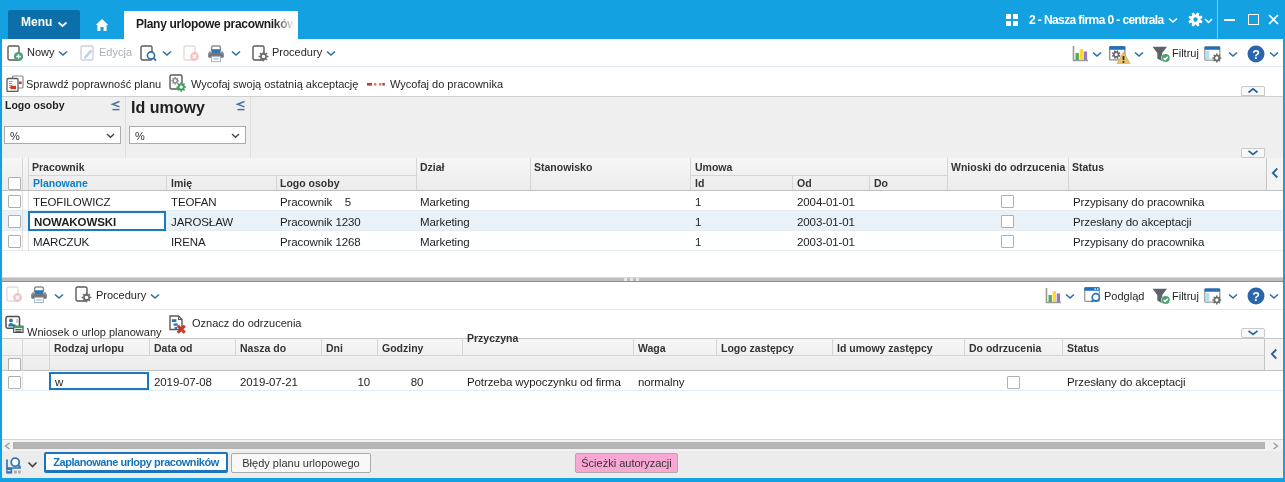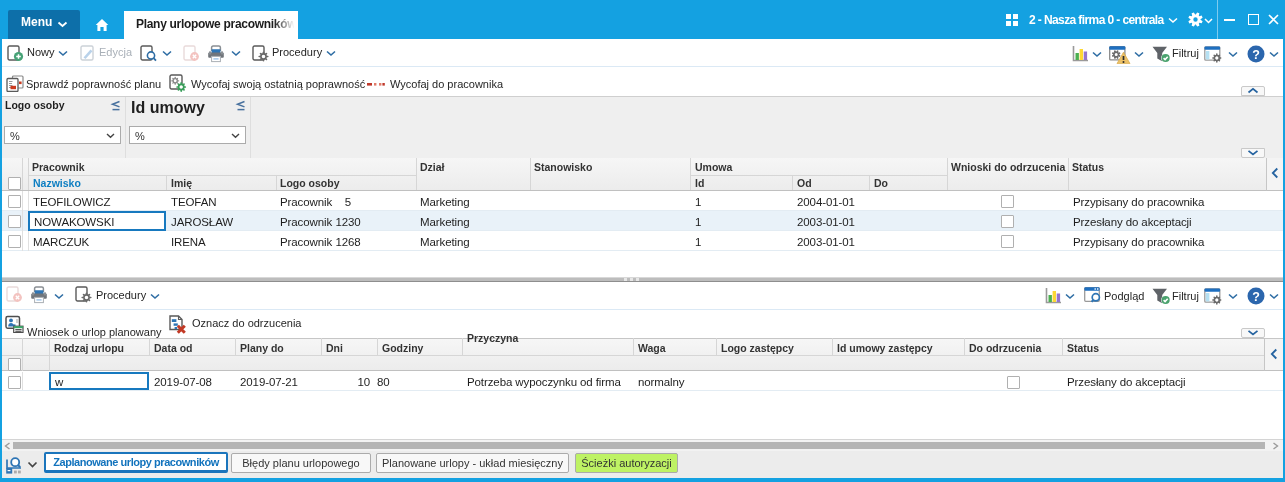--- a/index.html
+++ b/index.html
@@ -217,21 +217,21 @@
           <line x1="12.2" y1="15.9" x2="12.2" y2="17.1"></line>
           <line x1="8.1" y1="13" x2="9.3" y2="13"></line>
           <line x1="15.1" y1="13" x2="16.3" y2="13"></line>
           <line x1="9.4" y1="10.2" x2="10.2" y2="11"></line>
           <line x1="14.2" y1="15" x2="15" y2="15.8"></line>
           <line x1="15" y1="10.2" x2="14.2" y2="11"></line>
           <line x1="10.2" y1="15" x2="9.4" y2="15.8"></line>
         </g>
       </g>
     </svg>
-<div class="abs lbl" style="left:191px;top:78px;">Wycofaj swoją ostatnią poprawność</div>
+<div class="abs lbl" style="left:191px;top:78px;">Wycofaj swoją ostatnią akceptację</div>
 <svg class="abs" style="left:367px;top:82px;" width="18" height="5">
       <rect x="0" y="1" width="5" height="2.6" fill="#c0392b"></rect>
       <rect x="7" y="1" width="2.4" height="2.6" fill="#e07b6a"></rect>
       <rect x="12" y="1" width="2.4" height="2.6" fill="#e07b6a"></rect>
       <rect x="15.4" y="1" width="2.4" height="2.6" fill="#c0392b"></rect>
     </svg>
 <div class="abs lbl" style="left:390px;top:78px;">Wycofaj do pracownika</div>
 
 <div class="abs" style="left:0;top:97px;width:1285px;height:61px;background:#efefef;border-bottom:1px solid #cfcfcf;"></div>
 <div class="vline" style="left:125px;top:97px;height:61px;background:#dedede;"></div>
@@ -284,21 +284,21 @@
 <div class="vline" style="left:869px;top:175px;height:15px;background:#d6d6d6;"></div>
 <div class="vline" style="left:947px;top:158px;height:32px;background:#d6d6d6;"></div>
 <div class="vline" style="left:1068px;top:158px;height:32px;background:#d6d6d6;"></div>
 
 <div class="abs hlbl" style="left:32px;top:161px;">Pracownik</div>
 <div class="abs hlbl" style="left:420px;top:161px;">Dział</div>
 <div class="abs hlbl" style="left:534px;top:161px;">Stanowisko</div>
 <div class="abs hlbl" style="left:695px;top:161px;">Umowa</div>
 <div class="abs hlbl" style="left:951px;top:161px;">Wnioski do odrzucenia</div>
 <div class="abs hlbl" style="left:1072px;top:161px;">Status</div>
-<div class="abs hlbl" style="left:33px;top:177px;color:#0d7ec2;">Nazwisko</div>
+<div class="abs hlbl" style="left:33px;top:177px;color:#0d7ec2;">Planowane</div>
 <div class="abs hlbl" style="left:171px;top:177px;">Imię</div>
 <div class="abs hlbl" style="left:280px;top:177px;">Logo osoby</div>
 <div class="abs hlbl" style="left:695px;top:177px;">Id</div>
 <div class="abs hlbl" style="left:797px;top:177px;">Od</div>
 <div class="abs hlbl" style="left:874px;top:177px;">Do</div>
 <div class="cb" style="left:8px;top:177px;"></div>
 
 <div class="abs" style="left:1266px;top:158px;width:17px;height:33px;background:#f4f4f4;border-left:1px solid #c6c6c6;border-bottom:1px solid #c0c0c0;box-sizing:border-box;"></div>
 <svg class="abs" style="left:1271px;top:167px;" width="8" height="12">
       <path d="M6.3 1.5 L1.8 6 L6.3 10.5" stroke="#2563a0" stroke-width="1.8" fill="none"></path>
@@ -318,21 +318,21 @@
 <div class="abs cell" style="left:171px;top:196px;">TEOFAN</div>
 <div class="abs cell" style="left:280px;top:196px;">Pracownik</div>
     <div class="abs cell" style="left:333px;top:196px;width:30px;text-align:center;">5</div>
 <div class="abs cell" style="left:420px;top:196px;">Marketing</div>
 <div class="abs cell" style="left:695px;top:196px;">1</div>
 <div class="abs cell" style="left:797px;top:196px;">2004-01-01</div>
 <div class="cb" style="left:1001px;top:195px;"></div>
 <div class="abs cell" style="left:1073px;top:196px;">Przypisany do pracownika</div>
 
 <div class="abs" style="left:28px;top:211px;width:138px;height:20px;background:#fff;border:2px solid #1779bf;box-sizing:border-box;"></div>
-<div class="abs cell" style="left:34px;top:216px;">NOWAKOWSKI</div>
+<div class="abs cell" style="left:34px;top:216px;font-weight:bold;">NOWAKOWSKI</div>
 <div class="abs cell" style="left:171px;top:216px;">JAROSŁAW</div>
 <div class="abs cell" style="left:280px;top:216px;">Pracownik</div>
     <div class="abs cell" style="left:333px;top:216px;width:30px;text-align:center;">1230</div>
 <div class="abs cell" style="left:420px;top:216px;">Marketing</div>
 <div class="abs cell" style="left:695px;top:216px;">1</div>
 <div class="abs cell" style="left:797px;top:216px;">2003-01-01</div>
 <div class="cb" style="left:1001px;top:215px;"></div>
 <div class="abs cell" style="left:1073px;top:216px;">Przesłany do akceptacji</div>
 
 <div class="abs cell" style="left:33px;top:236px;text-align:right;">MARCZUK</div>
@@ -480,21 +480,21 @@
 <div class="vline" style="left:321px;top:338px;height:17px;background:#d6d6d6;"></div>
 <div class="vline" style="left:377px;top:338px;height:17px;background:#d6d6d6;"></div>
 <div class="vline" style="left:462px;top:338px;height:17px;background:#d6d6d6;"></div>
 <div class="vline" style="left:633px;top:338px;height:17px;background:#d6d6d6;"></div>
 <div class="vline" style="left:716px;top:338px;height:17px;background:#d6d6d6;"></div>
 <div class="vline" style="left:832px;top:338px;height:17px;background:#d6d6d6;"></div>
 <div class="vline" style="left:964px;top:338px;height:17px;background:#d6d6d6;"></div>
 <div class="vline" style="left:1062px;top:338px;height:17px;background:#d6d6d6;"></div>
 <div class="abs hlbl" style="left:54px;top:342px;">Rodzaj urlopu</div>
 <div class="abs hlbl" style="left:154px;top:342px;">Data od</div>
-<div class="abs hlbl" style="left:240px;top:342px;">Plany do</div>
+<div class="abs hlbl" style="left:240px;top:342px;">Nasza do</div>
 <div class="abs hlbl" style="left:326px;top:342px;">Dni</div>
 <div class="abs hlbl" style="left:382px;top:342px;">Godziny</div>
 <div class="abs hlbl" style="left:467px;top:332px;">Przyczyna</div>
 <div class="abs hlbl" style="left:638px;top:342px;">Waga</div>
 <div class="abs hlbl" style="left:721px;top:342px;">Logo zastępcy</div>
 <div class="abs hlbl" style="left:837px;top:342px;">Id umowy zastępcy</div>
 <div class="abs hlbl" style="left:969px;top:342px;">Do odrzucenia</div>
 <div class="abs hlbl" style="left:1067px;top:342px;">Status</div>
 <div class="cb" style="left:8px;top:358px;"></div>
 
@@ -511,21 +511,21 @@
 
 <div class="hline" style="left:0;top:390px;width:1283px;background:#e3ecf3;"></div>
 <div class="vline" style="left:22px;top:372px;height:18px;background:#e0e0e0;"></div>
 <div class="vline" style="left:49px;top:372px;height:18px;background:#e0e0e0;"></div>
 <div class="cb" style="left:8px;top:376px;"></div>
 <div class="abs" style="left:49px;top:372px;width:100px;height:18px;background:#fff;border:2px solid #1779bf;box-sizing:border-box;"></div>
 <div class="abs cell" style="left:55px;top:376px;">w</div>
 <div class="abs cell" style="left:154px;top:376px;">2019-07-08</div>
 <div class="abs cell" style="left:240px;top:376px;">2019-07-21</div>
 <div class="abs cell" style="left:321px;top:376px;width:49px;text-align:right;">10</div>
-<div class="abs cell" style="left:377px;top:376px;width:80px;text-align:left;">80</div>
+<div class="abs cell" style="left:377px;top:376px;width:80px;text-align:center;">80</div>
 <div class="abs cell" style="left:467px;top:376px;">Potrzeba wypoczynku od firma</div>
 <div class="abs cell" style="left:638px;top:376px;">normalny</div>
 <div class="cb" style="left:1007px;top:376px;"></div>
 <div class="abs cell" style="left:1067px;top:376px;">Przesłany do akceptacji</div>
 
 <div class="abs" style="left:0;top:439px;width:1285px;height:12px;background:#f2f2f2;border-top:1px solid #d4d4d4;box-sizing:border-box;"></div>
 <svg class="abs" style="left:4px;top:442px;" width="7" height="8">
       <path d="M5.5 1 L1.5 4 L5.5 7" stroke="#9a9a9a" stroke-width="1.4" fill="none"></path>
     </svg>
 <div class="abs" style="left:13px;top:442px;width:1252px;height:7px;background:#b4b4b4;"></div>
@@ -541,20 +541,19 @@
       <circle cx="10.2" cy="5.2" r="4" fill="#fff" stroke="#2e75b5" stroke-width="1.8"></circle>
       <line x1="13" y1="8" x2="15.2" y2="10.2" stroke="#2e75b5" stroke-width="2"></line>
       <rect x="9" y="13.6" width="2.8" height="2.8" fill="#ababab"></rect>
       <rect x="13" y="13.6" width="2.8" height="2.8" fill="#ababab"></rect>
     </svg>
 <svg class="abs" style="left:27px;top:461px;" width="11" height="8">
       <path d="M1.5 1.5 L5.5 5.5 L9.5 1.5" stroke="#444" stroke-width="1.7" fill="none"></path>
     </svg>
 <div class="abs" style="left:44px;top:452px;width:184px;height:21px;background:#fff;border:2px solid #1b75bc;border-bottom-width:3px;border-radius:2px;box-sizing:border-box;text-align:center;font-size:11px;letter-spacing:-0.45px;font-weight:bold;color:#1273bd;line-height:17px;white-space:nowrap;">Zaplanowane urlopy pracowników</div>
 <div class="abs" style="left:231px;top:453px;width:140px;height:20px;background:#f8f8f8;border:1px solid #ababab;border-radius:2px;box-sizing:border-box;text-align:center;font-size:11px;color:#333;line-height:18px;white-space:nowrap;">Błędy planu urlopowego</div>
-<div class="abs" style="left:376px;top:453px;width:193px;height:20px;background:#f8f8f8;border:1px solid #ababab;border-radius:2px;box-sizing:border-box;text-align:center;font-size:11px;color:#333;line-height:18px;white-space:nowrap;">Planowane urlopy - układ miesięczny</div>
-<div class="abs" style="left:575px;top:453px;width:103px;height:20px;background:#bef264;border:1px solid #ababab;border-radius:2px;box-sizing:border-box;text-align:center;font-size:11px;color:#333;line-height:18px;white-space:nowrap;">Ścieżki autoryzacji</div>
+<div class="abs" style="left:575px;top:453px;width:103px;height:20px;background:#f9a8d4;border:1px solid #ababab;border-radius:2px;box-sizing:border-box;text-align:center;font-size:11px;color:#333;line-height:18px;white-space:nowrap;">Ścieżki autoryzacji</div>
 
 <div class="abs" style="left:0;top:39px;width:2px;height:443px;background:#14a1e1;"></div>
 <div class="abs" style="left:1283px;top:39px;width:2px;height:443px;background:#14a1e1;"></div>
 <div class="abs" style="left:0;top:478px;width:1285px;height:4px;background:#14a1e1;"></div>
 
 </div>
 
 </body></html>

